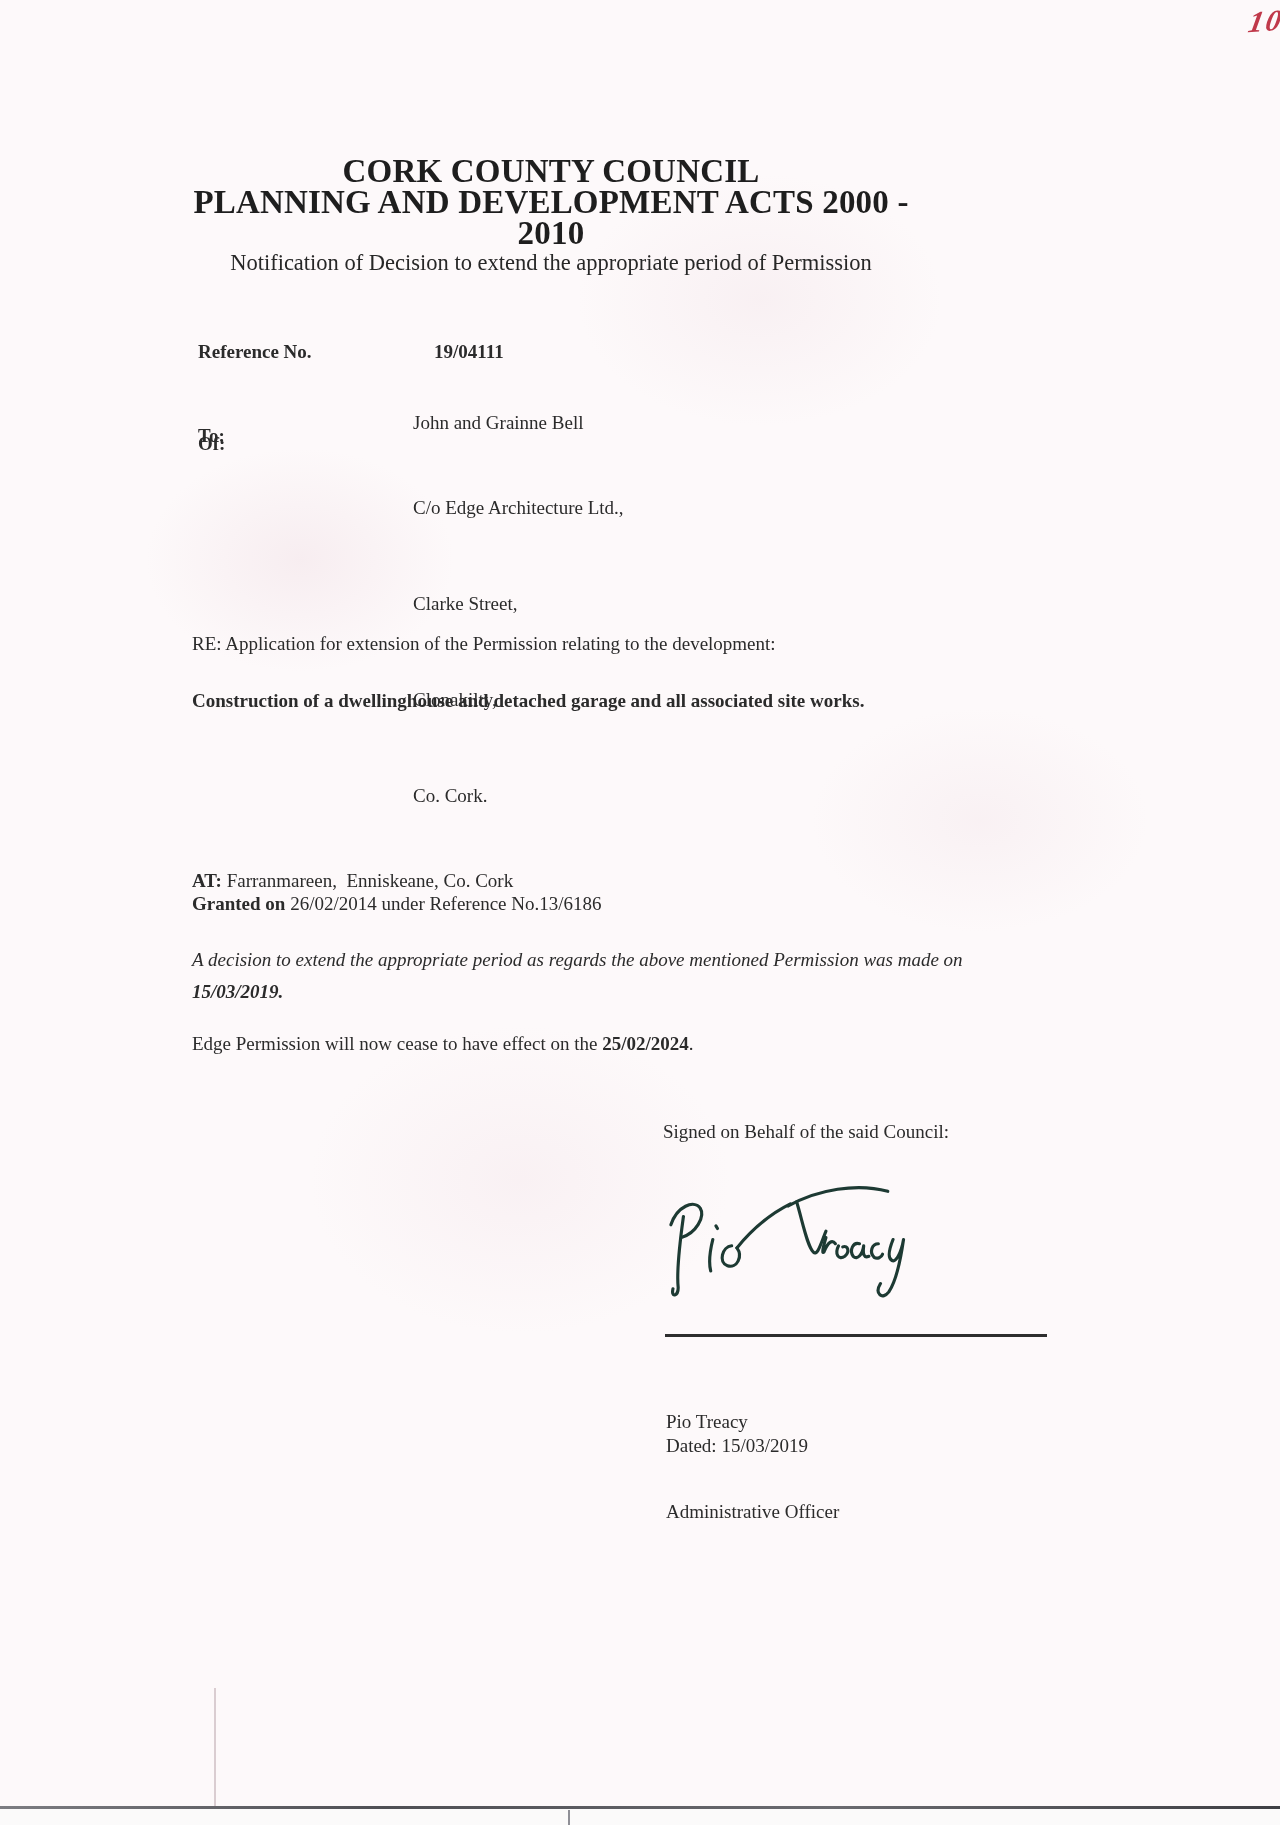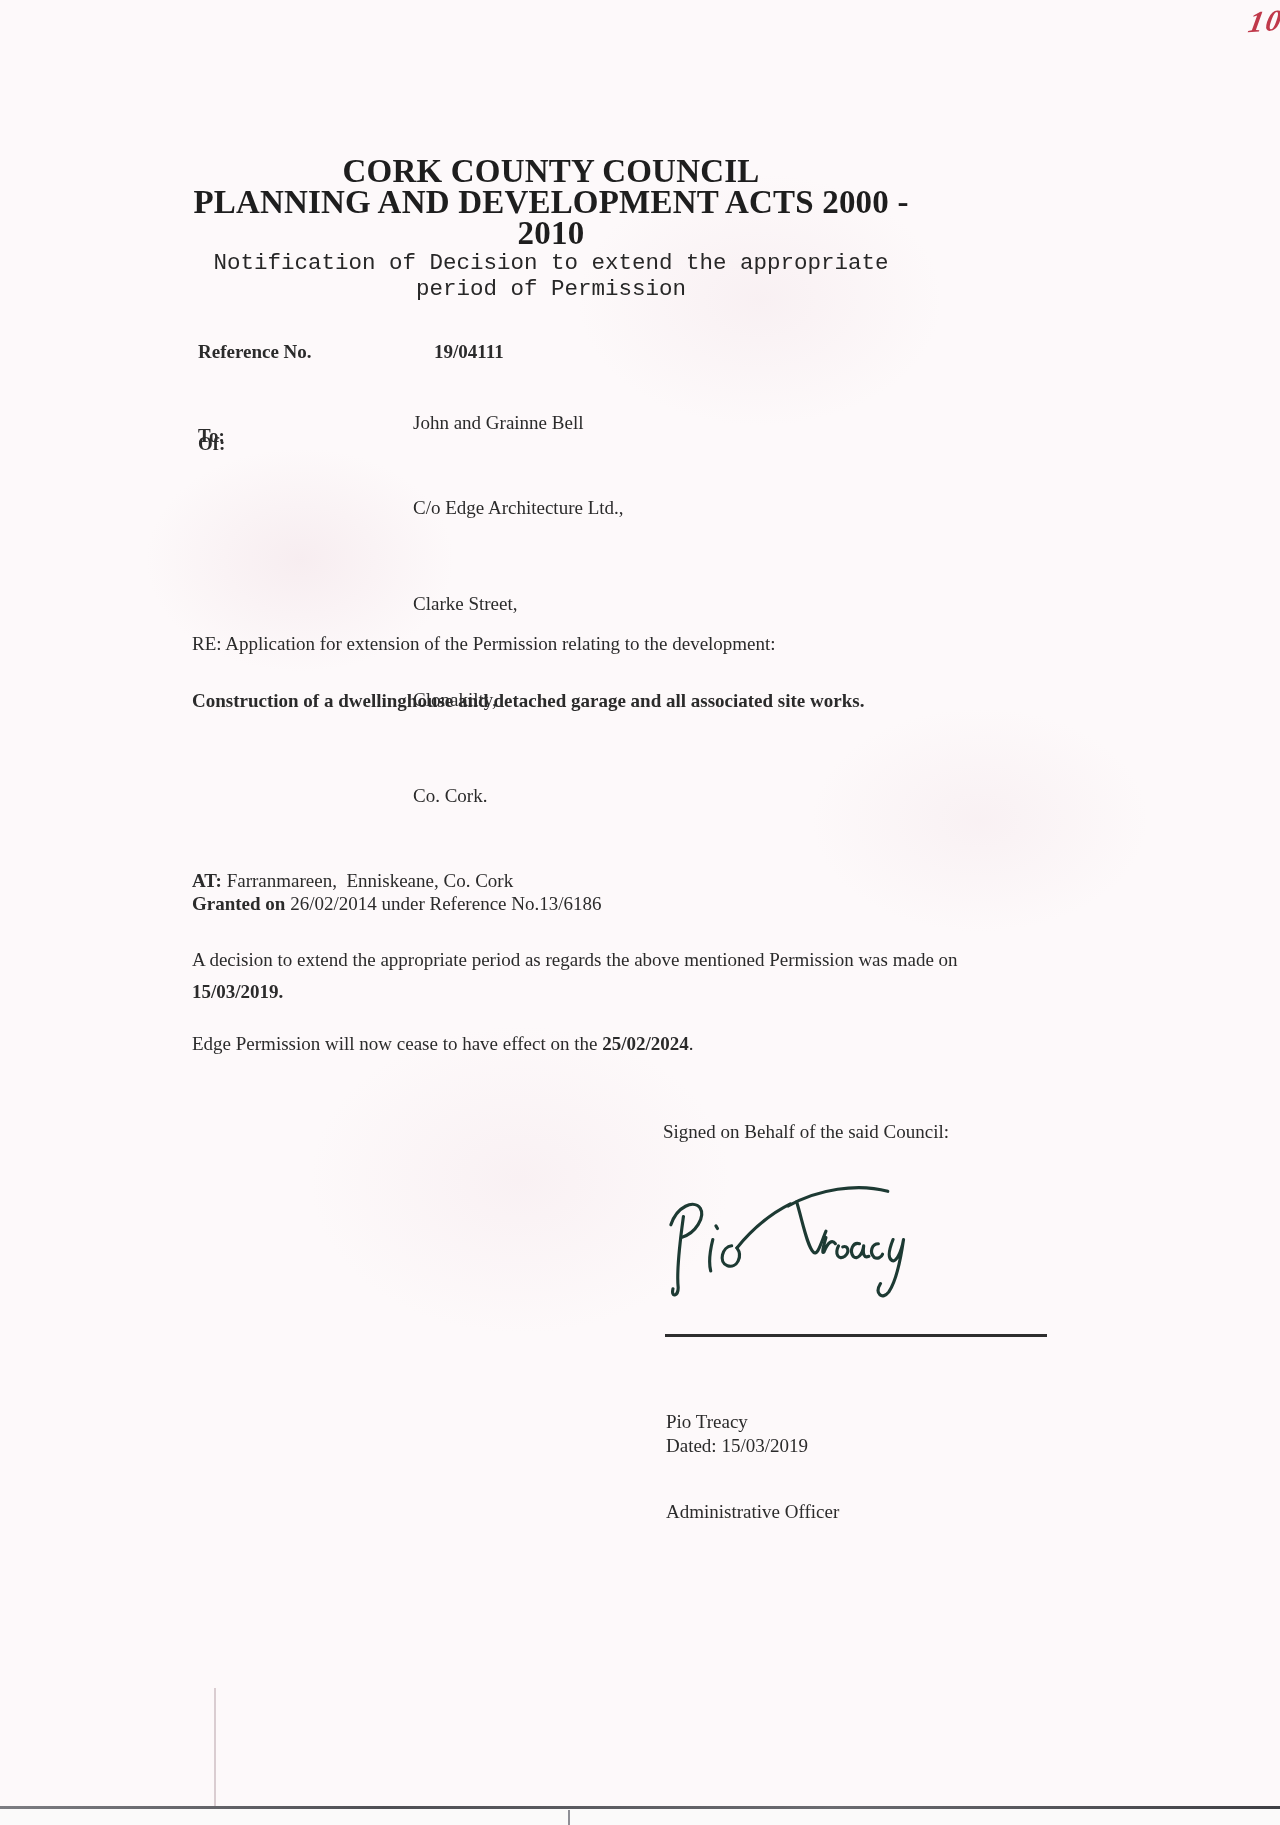--- a/index.html
+++ b/index.html
@@ -14,21 +14,21 @@
       radial-gradient(240px 160px at 980px 820px, rgba(238,220,226,.28), transparent 70%);
     font-family:"Liberation Serif", serif;
     color:#2b2b2b;
     overflow:hidden;
   }
   .abs{position:absolute;}
   .b{font-weight:bold;}
   .txt{font-size:19px;line-height:32px;white-space:pre-wrap;}
   .center-block{text-align:center;}
   .hdr{font-size:33px;line-height:31px;font-weight:bold;color:#1e1e1e;letter-spacing:.2px;}
-  .subtitle{font-size:22.5px;color:#272727;font-family:Liberation Mono, monospace;}
+  .subtitle{font-size:22.5px;color:#272727;}
   .annotation{
     font-size:30px;font-style:italic;color:#c0394a;
     transform:skewX(-14deg) rotate(-4deg);
     font-weight:bold;letter-spacing:2px;
   }
   .sig-line{background:#2e2e2e;height:2.5px;}
   .bottom-line{background:linear-gradient(90deg,#7d7d82,#4f4f54 30%,#6b6b70 65%,#3f3f44);height:3px;}
   .bottom-strip{background:#fbfafa;}
   .crease{background:rgba(190,170,175,.55);}
   .tick{background:#8f8f96;}
@@ -64,21 +64,21 @@
   </div>
 
   <div class="abs txt" style="left:192px;top:628px;width:800px;">RE: Application for extension of the Permission relating to the development:</div>
 
   <div class="abs txt b" style="left:192px;top:687px;width:800px;line-height:28px;">Construction of a dwellinghouse and detached garage and all associated site works.</div>
 
   <div class="abs txt" style="left:192px;top:832px;margin-top:33px;"><span class="b">AT:</span><span> Farranmareen,  Enniskeane, Co. Cork</span></div>
 
   <div class="abs txt" style="left:192px;top:888px;"><span class="b">Granted on</span><span> 26/02/2014 under Reference No.13/6186</span></div>
 
-  <div class="abs txt" style="left:192px;top:944px;width:775px;"><span>A decision to extend the appropriate period as regards the above mentioned Permission was made on </span><span class="b">15/03/2019.</span></div>
+  <div class="abs txt" style="left:192px;top:944px;width:775px;font-style:italic;"><span>A decision to extend the appropriate period as regards the above mentioned Permission was made on </span><span class="b">15/03/2019.</span></div>
 
   <div class="abs txt" style="left:192px;top:1028px;width:900px;"><span>Edge Permission will now cease to have effect on the </span><span class="b">25/02/2024</span><span>.</span></div>
 
   <div class="abs txt" style="left:663px;top:1116px;">Signed on Behalf of the said Council:</div>
 
   <svg class="sig abs" style="left:652px;top:1182px;" width="262" height="136" viewBox="0 0 250 120">
     <path d="M30,28 C27,50 23,78 25,96 C25,104 18,106 20,97"></path>
     <path d="M18,36 C24,18 40,12 46,20 C51,28 42,44 28,48"></path>
     <path d="M58,50 C55,62 54,72 56,80"></path>
     <path d="M61,37 l1.5,2.5"></path>

